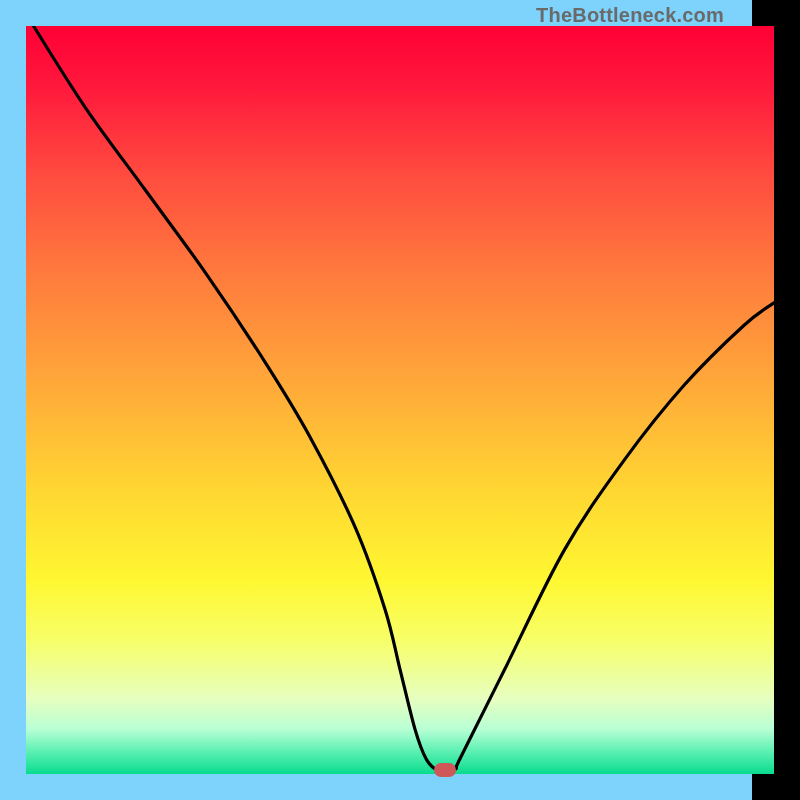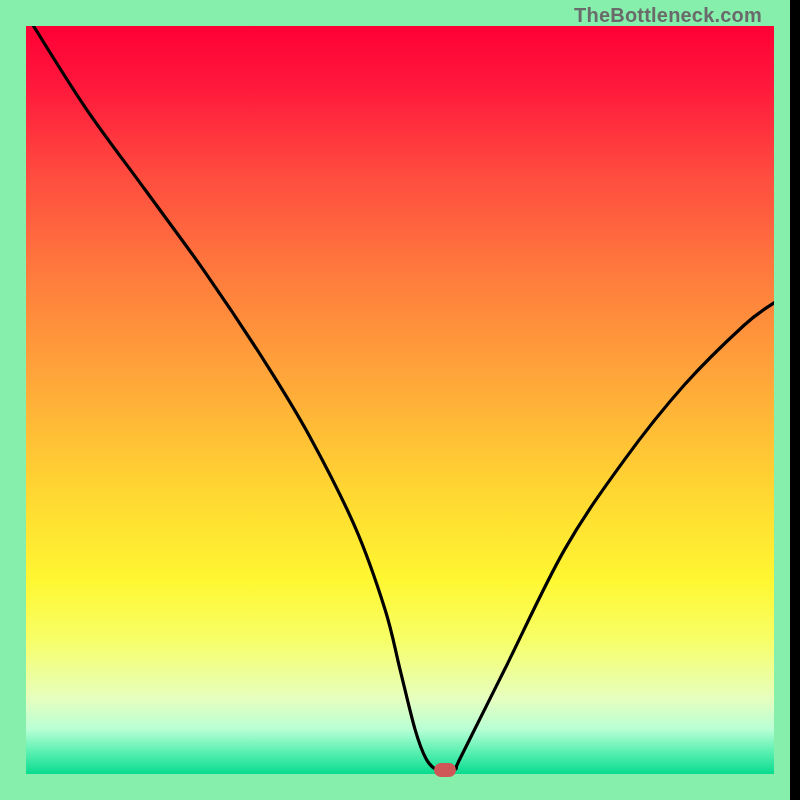--- a/index.html
+++ b/index.html
@@ -7,22 +7,21 @@
     padding: 0;
     width: 800px;
     height: 800px;
     background: #000;
     overflow: hidden;
   }
   .frame {
     position: relative;
     width: 752px;
     height: 800px;
-    background: #86efac;
-    padding-left: 38px;
+    background: #7dd3fc;
   }
   .plot-area {
     position: absolute;
     left: 26px;
     top: 26px;
     width: 748px;
     height: 748px;
     background: linear-gradient(to bottom,
       #ff0035 0%,
       #ff183c 8%,

